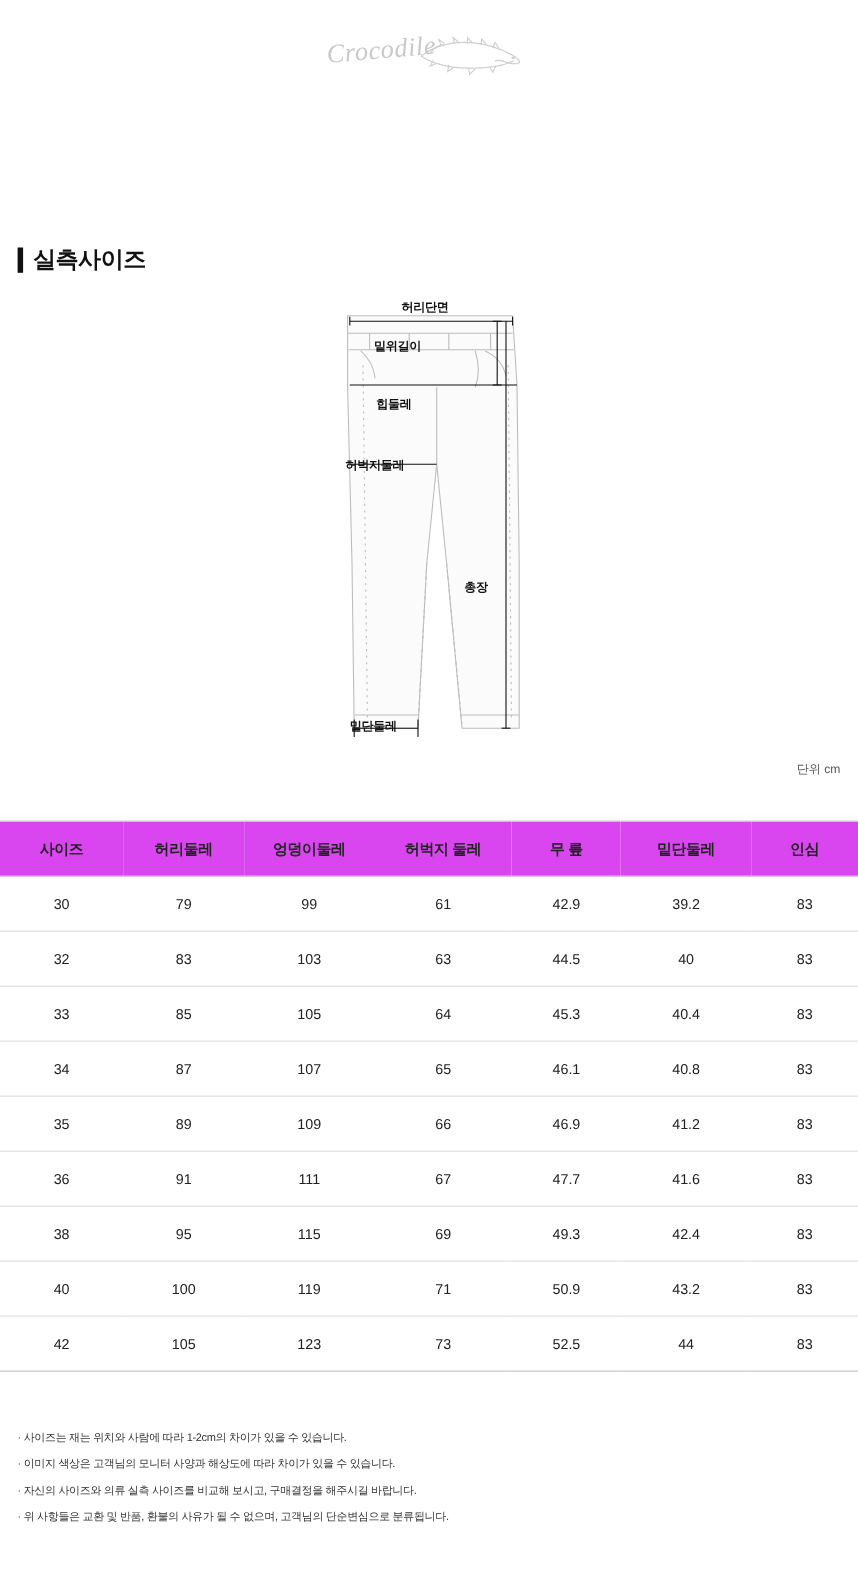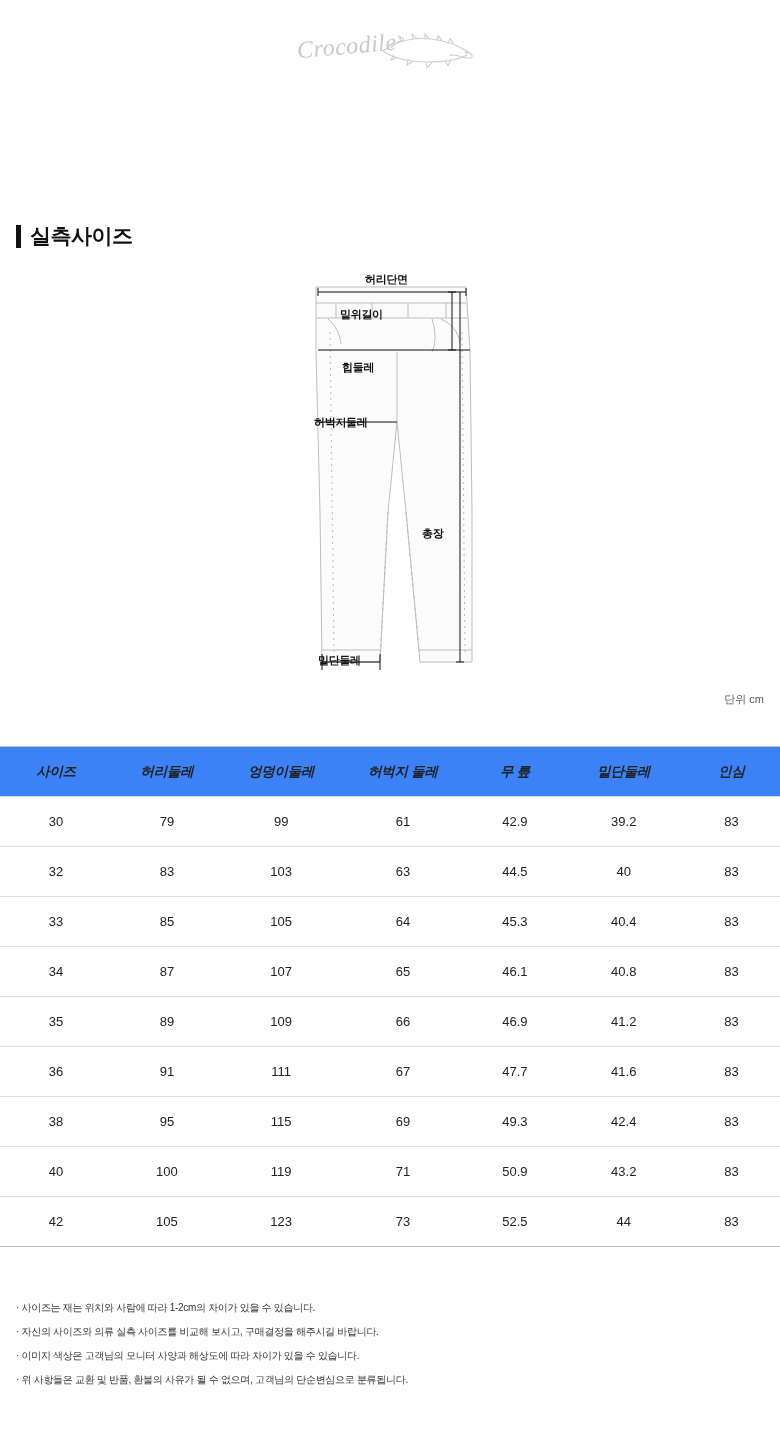--- a/index.html
+++ b/index.html
@@ -105,27 +105,26 @@
   }
   .size-table th, .size-table td {
     text-align: center;
     border-top: 1px solid #dcdcdc;
     border-bottom: 1px solid #dcdcdc;
     height: 50px;
     font-weight: normal;
     color: #222222;
   }
   .size-table thead th {
-    background: #3b82f6;
+    background: #d946ef;
     font-weight: bold;
     font-size: 13.5px;
     border-top: 1px solid #bfbfbf;
     border-bottom: 1px solid #dcdcdc;
     letter-spacing: -0.3px;
-    font-style: italic;
   }
   .size-table tbody td:first-child {
     font-weight: normal;
   }
   .size-table tbody tr:last-child td {
     border-bottom: 1px solid #bfbfbf;
   }
 
   
   .col-size { width: 104px; }
@@ -343,16 +342,16 @@
       <td>73</td>
       <td>52.5</td>
       <td>44</td>
       <td>83</td>
     </tr>
   </tbody>
 </table>
 
 <div class="notes">
   <div class="note-line">· 사이즈는 재는 위치와 사람에 따라 1-2cm의 차이가 있을 수 있습니다.</div>
+  <div class="note-line">· 이미지 색상은 고객님의 모니터 사양과 해상도에 따라 차이가 있을 수 있습니다.</div>
   <div class="note-line">· 자신의 사이즈와 의류 실측 사이즈를 비교해 보시고, 구매결정을 해주시길 바랍니다.</div>
-  <div class="note-line">· 이미지 색상은 고객님의 모니터 사양과 해상도에 따라 차이가 있을 수 있습니다.</div>
   <div class="note-line">· 위 사항들은 교환 및 반품, 환불의 사유가 될 수 없으며, 고객님의 단순변심으로 분류됩니다.</div>
 </div>
 
 </body></html>

